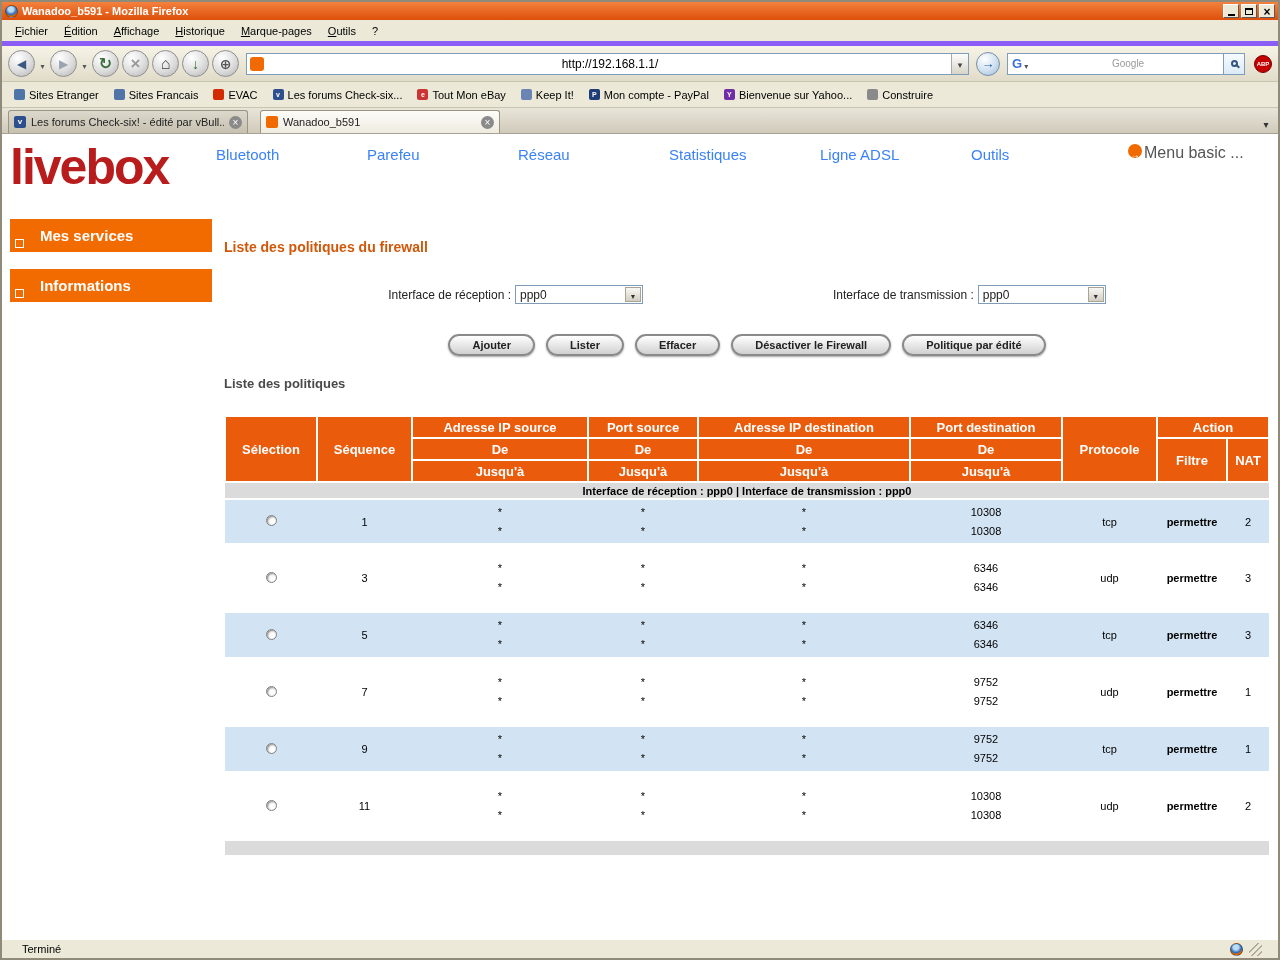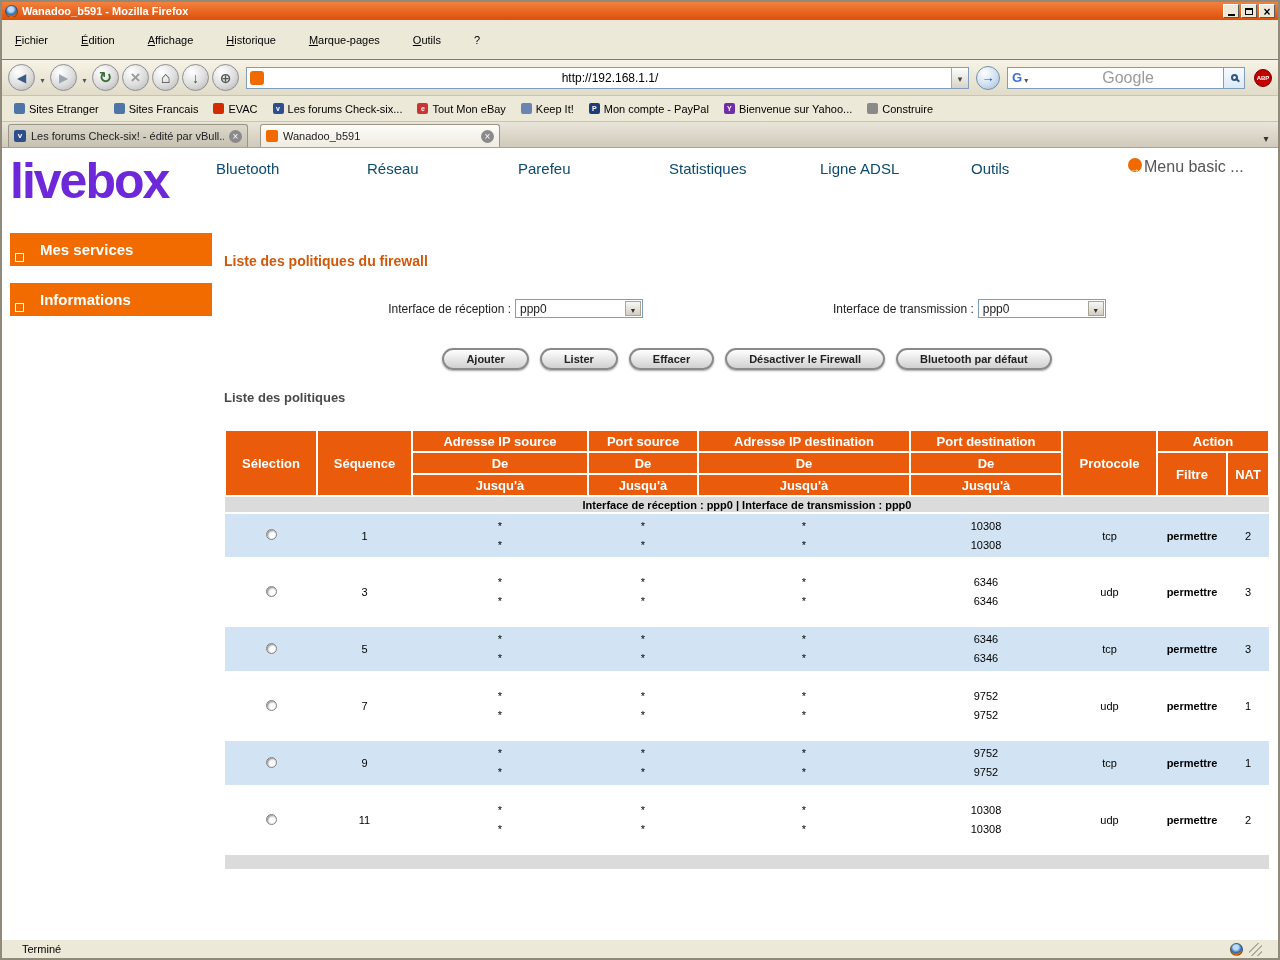--- a/index.html
+++ b/index.html
@@ -14,21 +14,21 @@
   .ff-icon { width:13px; height:13px; border-radius:50%; flex:none;
              background:radial-gradient(circle at 45% 30%, #bcdcf5 0 25%, #2b6cb8 55%, #e66a00 72%, #b34b00 100%); border:1px solid rgba(0,0,0,.35); }
   .title-text { color:#fff; font-weight:bold; font-size:11px; flex:1; white-space:nowrap; overflow:hidden; }
   .win-btns { display:flex; gap:2px; }
   .win-btn { width:16px; height:14px; background:#ece9d8; border:1px solid; border-color:#fff #5a5a5a #5a5a5a #fff; display:flex; align-items:center; justify-content:center; }
   .glyph-min { width:7px; height:2px; background:#000; margin-top:7px; }
   .glyph-max { width:8px; height:7px; border:1px solid #000; border-top-width:2px; }
   .glyph-close::before { content:"×"; font-size:12px; font-weight:bold; line-height:10px; color:#000; }
 
   
-  .menubar { height:40px; flex:none; background:#ece9d8; display:flex; align-items:center; padding-left:6px; gap:19px; border-bottom:1px solid #8b5cf6; }
+  .menubar { height:26px; flex:none; background:#ece9d8; display:flex; align-items:center; padding-left:6px; gap:2px; border-bottom:5px solid #8b5cf6; }
   .menu-item { display:inline-block; font-size:11px; color:#000; padding:3px 7px; }
   .menu-item::first-letter { text-decoration:underline; }
 
   
   .navbar { height:36px; flex:none; background:linear-gradient(#f6f3e6,#e1dcc9); border-bottom:1px solid #c9c4b0; display:flex; align-items:center; padding:0 6px; gap:3px;text-align:center; }
   .tb-btn { width:27px; height:27px; flex:none; border-radius:50%; border:1px solid #8f8f8f;
             background:radial-gradient(circle at 35% 28%, #ffffff, #dddddd 55%, #b2b2b2);
             display:flex; align-items:center; justify-content:center; font-weight:bold; color:#3a5a82; font-size:12px; }
   .icon-back::before { content:"◀"; }
   .icon-forward::before { content:"▶"; color:#9aa4b0; }
@@ -45,21 +45,21 @@
   .url-text { flex:1; font-size:12px; color:#000; padding-left:5px; white-space:nowrap; overflow:hidden; }
   .url-drop { width:17px; height:20px; flex:none; background:linear-gradient(#fdfdfd,#d8d4c8); border-left:1px solid #aaa; text-align:center; }
   .url-drop::before { content:"▾"; font-size:9px; color:#444; line-height:20px; }
   .go-btn { width:24px; height:24px; flex:none; border-radius:50%; border:1px solid #7a8ea6;
             background:radial-gradient(circle at 35% 28%, #ffffff, #cfe0ef 55%, #9dbcd8); display:flex; align-items:center; justify-content:center; }
   .go-btn::before { content:"→"; color:#1a5dab; font-weight:bold; font-size:13px; }
 
   .searchbox { width:238px; height:22px; flex:none; background:#fff; border:1px solid #7f9db9; display:flex; align-items:center; margin:0 6px 0 4px; }
   .g-icon { font-weight:bold; color:#3a6fd8; font-size:13px; padding:0 2px 0 4px; }
   .engine-caret::before { content:"▾"; font-size:8px; color:#555; }
-  .search-text { flex:1; font-size:16px; color:#9a9a9a; padding-left:5px; }
+  .search-text { flex:1; font-size:10px; color:#9a9a9a; padding-left:5px; }
   .search-go { width:21px; height:20px; flex:none; border-left:1px solid #7f9db9; background:linear-gradient(#f7fbff,#dceaf6); display:flex; align-items:center; justify-content:center; }
   .mag { width:7px; height:7px; border:2px solid #33557f; border-radius:50%; position:relative; }
   .mag::after { content:""; position:absolute; width:5px; height:2px; background:#33557f; right:-4px; bottom:-2px; transform:rotate(45deg); }
   .abp { width:18px; height:18px; flex:none; border-radius:50%; background:#c40000; color:#fff; font-size:6px; font-weight:bold; display:flex; align-items:center; justify-content:center; border:1px solid #7a0000; }
 
   
   .bookmarksbar { height:26px; flex:none; background:#ece9d8; border-bottom:1px solid #c9c4b0; display:flex; align-items:center; gap:15px; padding:0 12px; }
   .bm { display:flex; align-items:center; gap:4px; font-size:11px; color:#000; white-space:nowrap; }
   .bm-ico { width:11px; height:11px; border-radius:2px; display:flex; align-items:center; justify-content:center; flex:none; }
   .bm-glyph { font-size:7px; font-weight:bold; color:#fff; line-height:1; }
@@ -74,23 +74,23 @@
   .tab-glyph { font-size:8px; font-weight:bold; color:#fff; line-height:1; }
   .tab-label { flex:1; white-space:nowrap; overflow:hidden; }
   .tab-close { width:13px; height:13px; flex:none; border-radius:50%; background:#8a8a8a; text-align:center; }
   .tab-close::before { content:"×"; color:#fff; font-size:10px; line-height:13px; }
   .tab-list-btn { position:absolute; right:5px; bottom:5px; width:14px; height:14px; text-align:center; }
   .tab-list-btn::before { content:"▾"; font-size:10px; color:#333; }
 
   
   .content { flex:1; background:#fff; overflow:hidden; }
   .site-top { display:flex; }
-  .logo { width:214px; flex:none; padding:6px 0 0 8px; font-size:50px; font-weight:bold; color:#6d28d9; letter-spacing:-2px; line-height:1.1; }
+  .logo { width:214px; flex:none; padding:6px 0 0 8px; font-size:50px; font-weight:bold; color:#b91c1c; letter-spacing:-2px; line-height:1.1; }
   .topnav { flex:1; display:flex; padding-top:12px; }
-  .nav-link { width:151px; font-size:15px; color:#0c4a6e; white-space:nowrap; }
+  .nav-link { width:151px; font-size:15px; color:#3b82f6; white-space:nowrap; }
   .menu-basic { width:150px; flex:none; display:flex; align-items:flex-start; gap:2px; padding-top:10px; font-size:16px; color:#555; }
   .arrow-ico { width:14px; height:14px; flex:none; border-radius:50%; background:#f06a00; text-align:center; }
   .arrow-ico::before { content:"→"; color:#fff; font-size:10px; font-weight:bold; line-height:14px; }
 
   .site-body { display:flex; }
   .sidebar { width:214px; flex:none; padding:24px 4px 0 8px; }
   .side-block { position:relative; height:33px; background:#f26b00; color:#fff; font-weight:bold; font-size:15px; line-height:33px; padding-left:30px; margin-bottom:17px; }
   .side-plus-icon { position:absolute; left:5px; bottom:4px; width:9px; height:9px; border:1px solid #fff; text-align:center; }
   .side-plus-icon::before { content:"+"; color:#fff; font-size:8px; font-weight:bold; line-height:7px; }
 
@@ -278,23 +278,23 @@
     <span class="tab-list-btn"></span>
   </div>
 
   <div class="content">
 
     <div class="site-top">
       <div class="logo">livebox</div>
       <div class="topnav">
   <span class="nav-link even">Bluetooth</span>
 
+  <span class="nav-link odd">Parefeu</span>
+
   <span class="nav-link even">Réseau</span>
-
-  <span class="nav-link odd">Parefeu</span>
 
   <span class="nav-link even">Statistiques</span>
 
   <span class="nav-link odd">Ligne ADSL</span>
 
   <span class="nav-link odd">Outils</span>
 </div>
       <div class="menu-basic">
         <span class="arrow-ico"></span>
         <span>Menu basic ...</span>
@@ -336,21 +336,21 @@
 
         <div class="btn-row">
   <button class="pill-btn even">Ajouter</button>
 
   <button class="pill-btn odd">Lister</button>
 
   <button class="pill-btn even">Effacer</button>
 
   <button class="pill-btn odd">Désactiver le Firewall</button>
 
-  <button class="pill-btn even">Bluetooth par défaut</button>
+  <button class="pill-btn even">Politique par édité</button>
 </div>
 
         <div class="h-list">Liste des politiques</div>
 
         <table class="policy-table">
           <colgroup>
             <col style="width:92px">
               <col style="width:95px">
               <col style="width:176px">
               <col style="width:110px">

